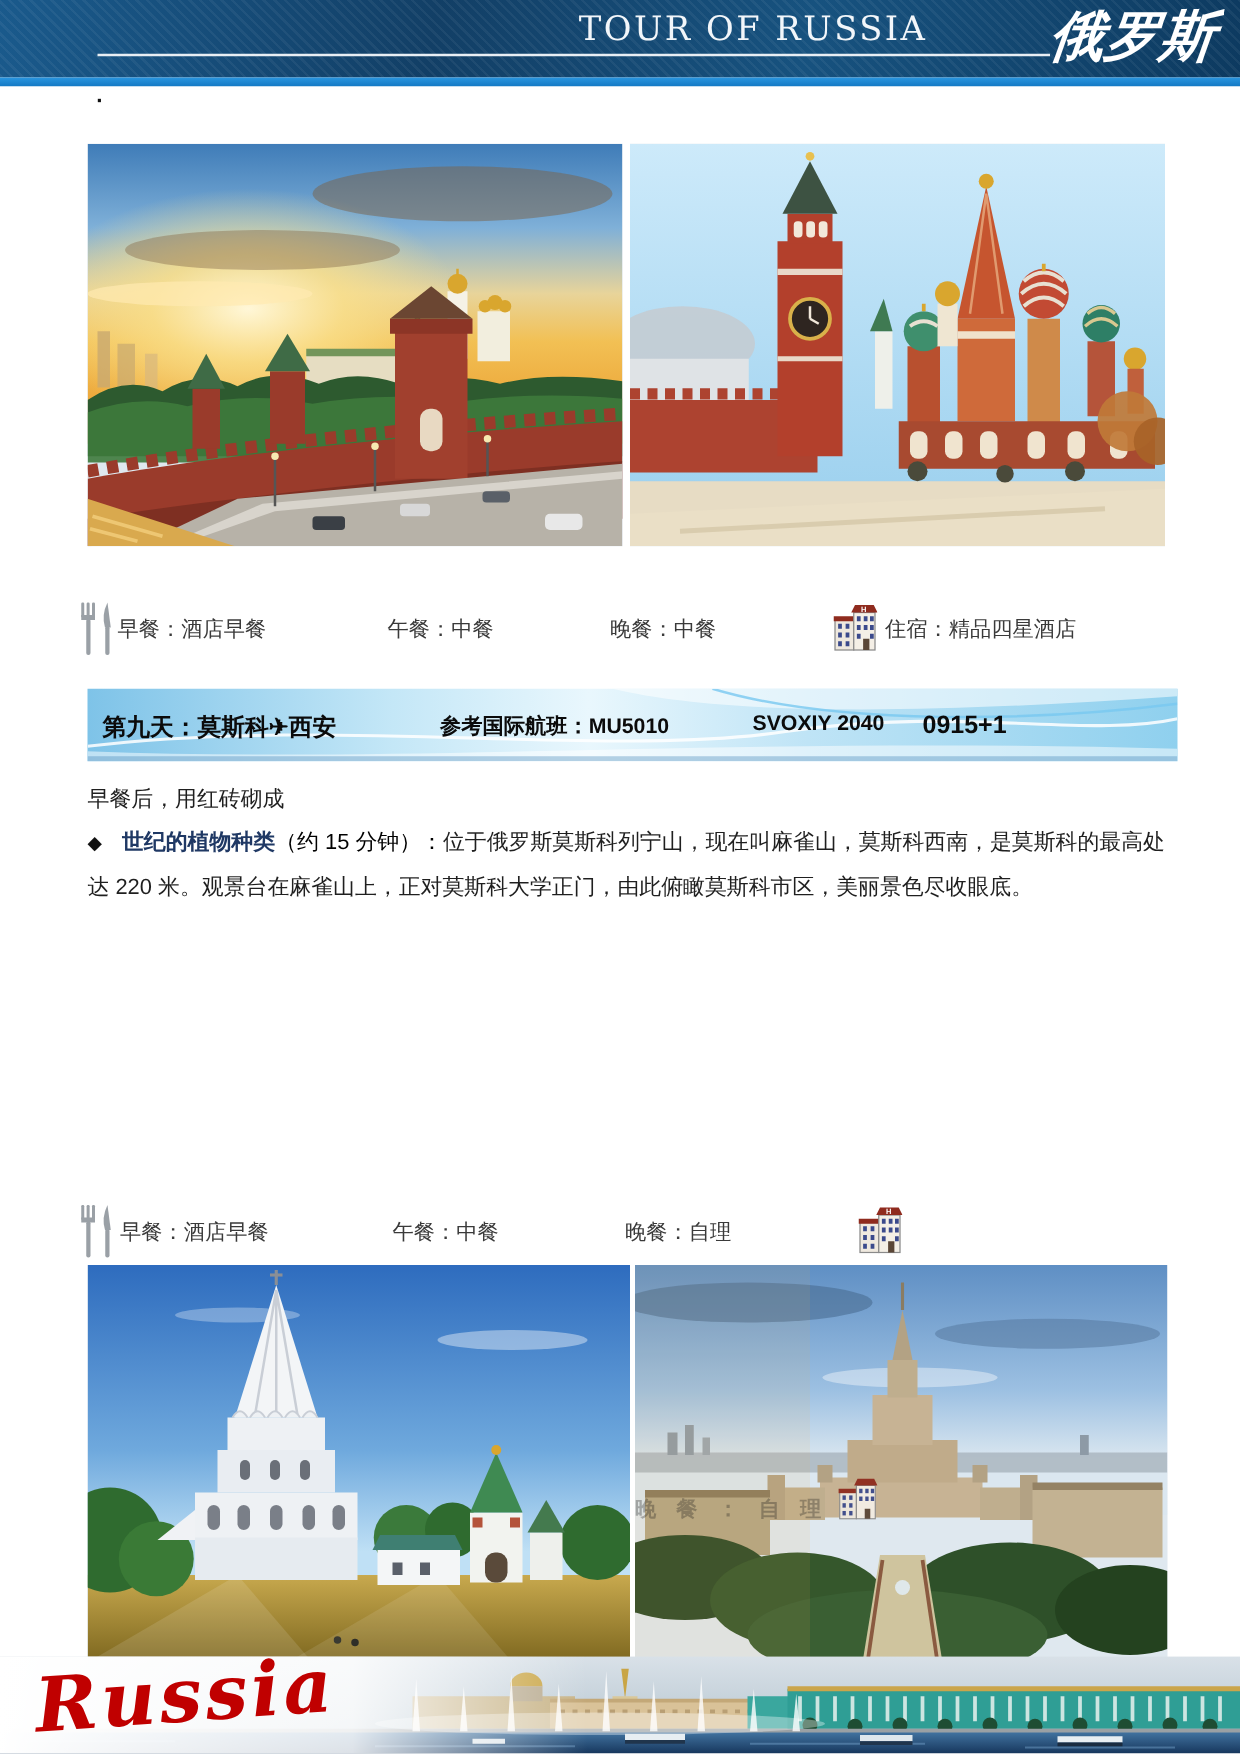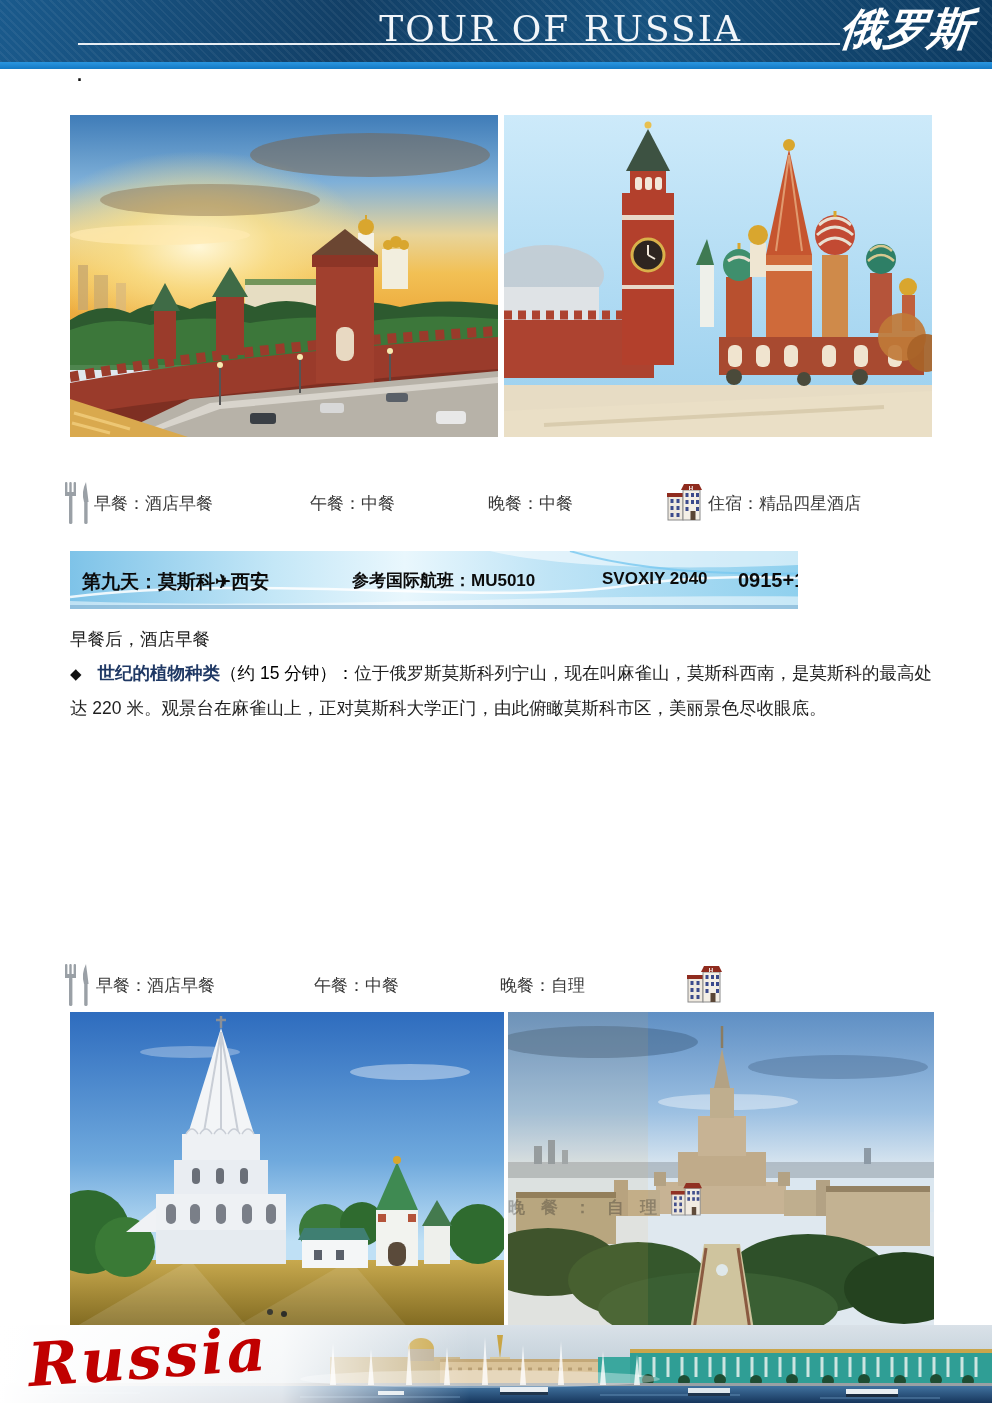--- a/index.html
+++ b/index.html
@@ -6,21 +6,21 @@
   .page{position:relative;width:992px;height:1403px;background:#ffffff;overflow:hidden;
         font-family:"Liberation Sans",sans-serif;color:#1f1f1f;}
 
   
   .header{position:absolute;left:0;top:0;width:992px;height:62px;
           background:linear-gradient(100deg,#1a5a8c 0%,#123f66 35%,#17527f 65%,#0d3a60 100%);}
   .header::after{content:"";position:absolute;inset:0;
           background:repeating-linear-gradient(45deg,rgba(255,255,255,.05) 0 2px,transparent 2px 6px);}
   .header-line{position:absolute;left:78px;top:43px;width:762px;height:2px;background:#e8eef4;z-index:2;}
   .title-en{position:absolute;right:250px;top:8px;font-family:"DejaVu Serif",serif;
-            font-size:36px;letter-spacing:2px;color:#f2f6fa;z-index:2;font-weight:400;}
+            font-size:27px;letter-spacing:2px;color:#f2f6fa;z-index:2;font-weight:400;}
   .title-cn{position:absolute;right:20px;top:0px;font-family:"DejaVu Serif",serif;font-style:italic;
             font-weight:bold;font-size:44px;color:#ffffff;z-index:2;transform:skewX(-6deg);}
   .accent-strip{position:absolute;left:0;top:62px;width:992px;height:7px;
             background:linear-gradient(180deg,#2a96e0,#1479c4);}
   .stray-dot{position:absolute;left:77px;top:70px;font-size:18px;color:#111;font-weight:bold;}
 
   
   .photo{position:absolute;overflow:hidden;background:#dfe8ef;}
   .photo svg{display:block;}
   .ph-tl{left:70px;top:115px;width:428px;height:322px;}
@@ -34,21 +34,21 @@
   .mr2{top:960px;}
   .meal-row span{position:absolute;top:14px;white-space:nowrap;}
   .meal-row .ic-meal{position:absolute;left:0;top:2px;}
   .meal-row .ic-hotel{position:absolute;top:5px;}
   .mr1 .t-bf{left:32px;} .mr1 .t-lu{left:248px;} .mr1 .t-di{left:426px;}
   .mr1 .ic-hotel{left:604px;} .mr1 .t-st{left:646px;}
   .mr2 .t-bf{left:34px;} .mr2 .t-lu{left:252px;} .mr2 .t-di{left:438px;}
   .mr2 .ic-hotel{left:624px;} .mr2 .t-st{left:626px;margin-top:40px;}
 
   
-  .day-banner{position:absolute;left:70px;top:551px;width:728px;height:58px;
+  .day-banner{position:absolute;left:70px;top:551px;width:872px;height:58px;
       background:linear-gradient(90deg,#7ec3e8 0%,#c4e7f7 28%,#e9f7fd 46%,#bfe4f6 66%,#8fd0ee 100%);
       overflow:hidden;}
   .day-banner svg{position:absolute;inset:0;}
   .day-banner .txt{position:absolute;top:18px;font-weight:bold;color:#0b0b0b;white-space:nowrap;z-index:2;}
   .db-title{left:12px;font-size:19px;}
   .db-ref{left:282px;font-size:17px;}
   .db-code{left:532px;font-size:17px;}
   .db-time{left:668px;font-size:20px;}
 
   
@@ -265,21 +265,21 @@
       <path d="M500,0 C600,30 760,26 872,12" stroke="rgba(120,200,240,.8)" stroke-width="2" fill="none"></path>
       <rect y="54" width="872" height="4" fill="rgba(60,130,180,.35)"></rect>
     </svg>
     <span class="txt db-title">第九天：莫斯科✈西安</span>
     <span class="txt db-ref">参考国际航班：MU5010</span>
     <span class="txt db-code">SVOXIY 2040</span>
     <span class="txt db-time">0915+1</span>
   </div>
 
   <div class="itinerary">
-    <p class="intro">早餐后，酒店早餐</p>
+    <p class="intro">早餐后，用红砖砌成</p>
     <p class="bullet"><span class="marker">◆</span><span class="btitle">世纪的植物种类</span><span class="bmeta">（约 15 分钟）：</span><span class="bbody">位于俄罗斯莫斯科列宁山，现在叫麻雀山，莫斯科西南，是莫斯科的最高处达 220 米。观景台在麻雀山上，正对莫斯科大学正门，由此俯瞰莫斯科市区，美丽景色尽收眼底。</span></p>
   </div>
 
   <div class="meal-row mr2">
     <svg class="ic-meal" width="30" height="46" viewBox="0 0 30 46">
       <g fill="#9aa0a6">
         <rect x="3" y="2" width="2.4" height="12" rx="1"></rect>
           <rect x="7.3" y="2" width="2.4" height="12" rx="1"></rect>
           <rect x="11.6" y="2" width="2.4" height="12" rx="1"></rect>
         <path d="M3,12 h11 v4 h-11 z"></path>

